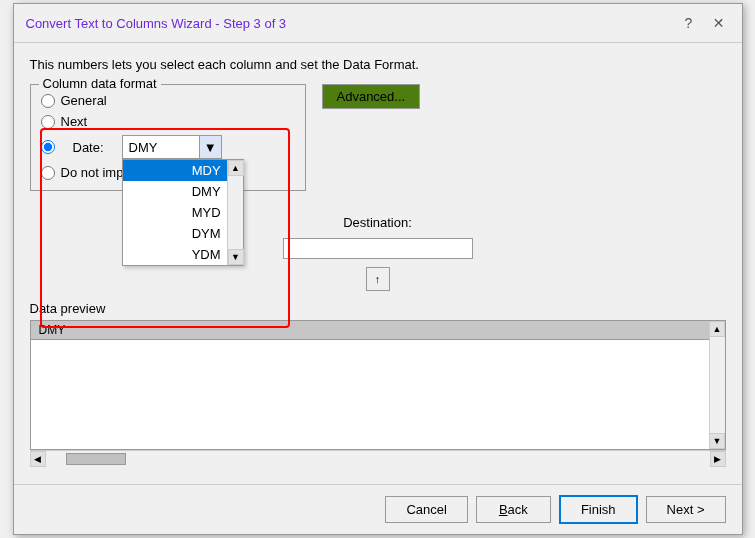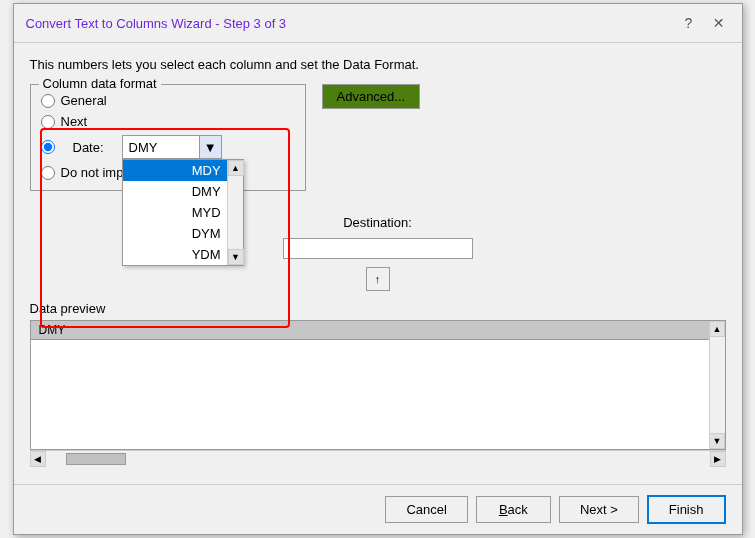--- a/index.html
+++ b/index.html
@@ -397,16 +397,16 @@
           <div class="scroll-thumb-h"></div>
         </div>
         <div class="scroll-btn-h">▶</div>
       </div>
     </div>
   </div>
 
   <div class="bottom-bar">
     <button class="btn">Cancel</button>
     <button class="btn"><span class="btn-underline">B</span>ack</button>
+    <button class="btn primary">Finish</button>
     <button class="btn">Next &gt;</button>
-    <button class="btn primary">Finish</button>
   </div>
 </div>
 
 </body></html>

